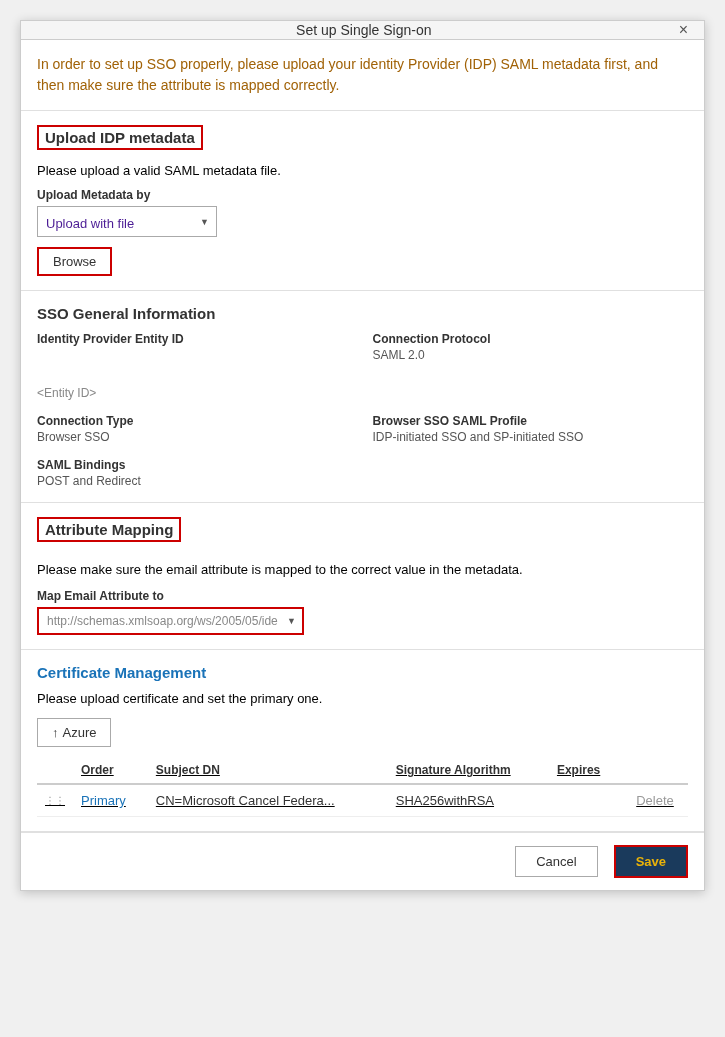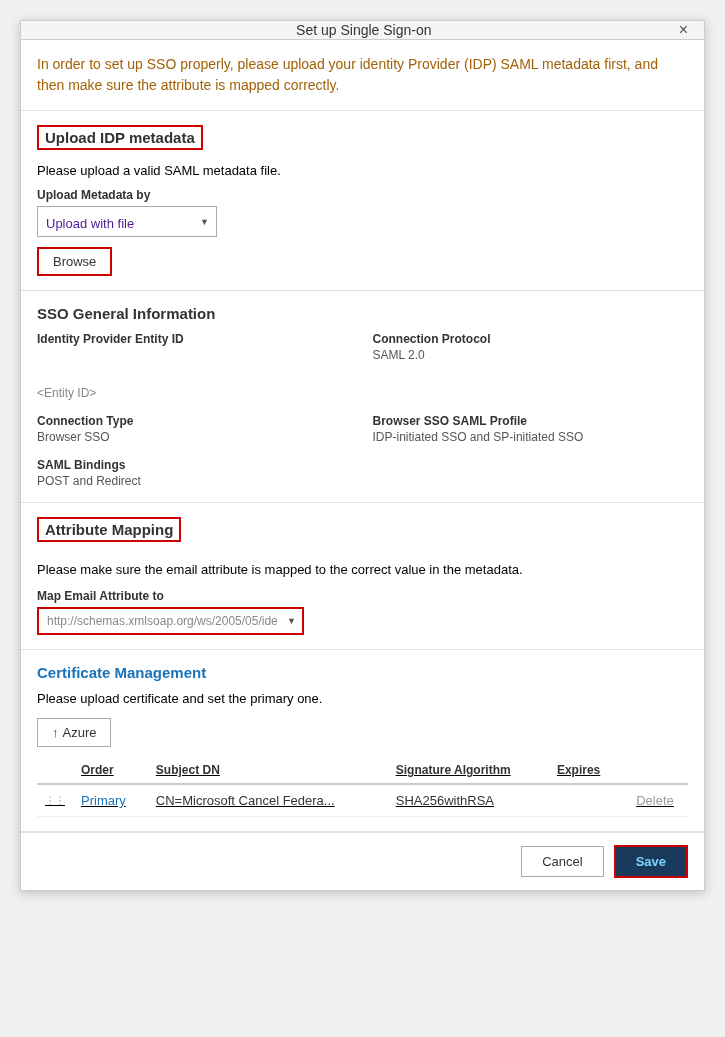--- a/index.html
+++ b/index.html
@@ -233,22 +233,23 @@
       font-size: 13px;
       cursor: pointer;
       color: #333;
     }
     .save-btn {
       border: 2px solid #cc0000;
       background: #1a3a5c;
       padding: 7px 20px;
       font-size: 13px;
       cursor: pointer;
-      color: #7dd3fc;
-      font-weight: bold;
+      color: #eab308;
+      font-weight: bold;
+      margin-left: 6px;
     }
   </style>
 </head>
 <body>
 
 <div class="dialog">
 
   <div class="dialog-title-bar">
     <div style="width:20px;"></div>
     <span class="dialog-title">Set up Single Sign-on</span>

